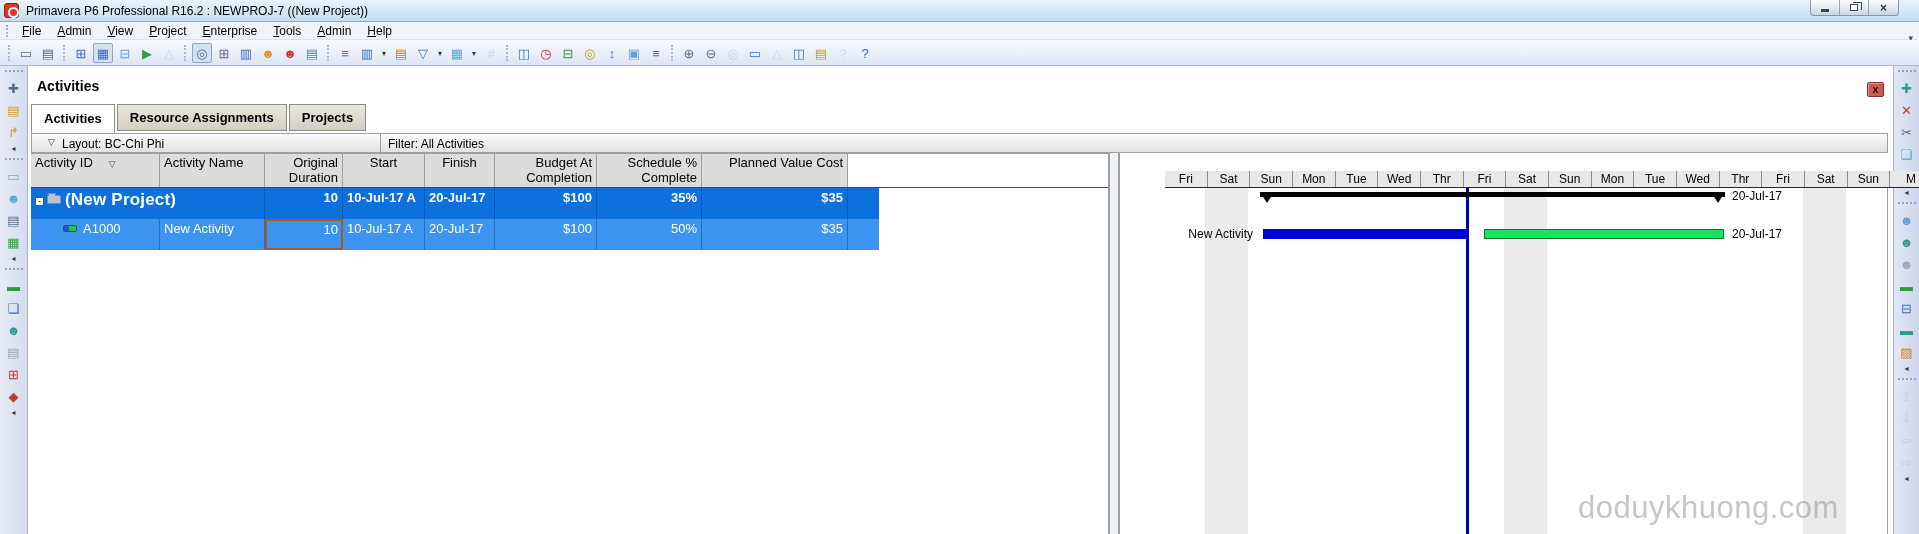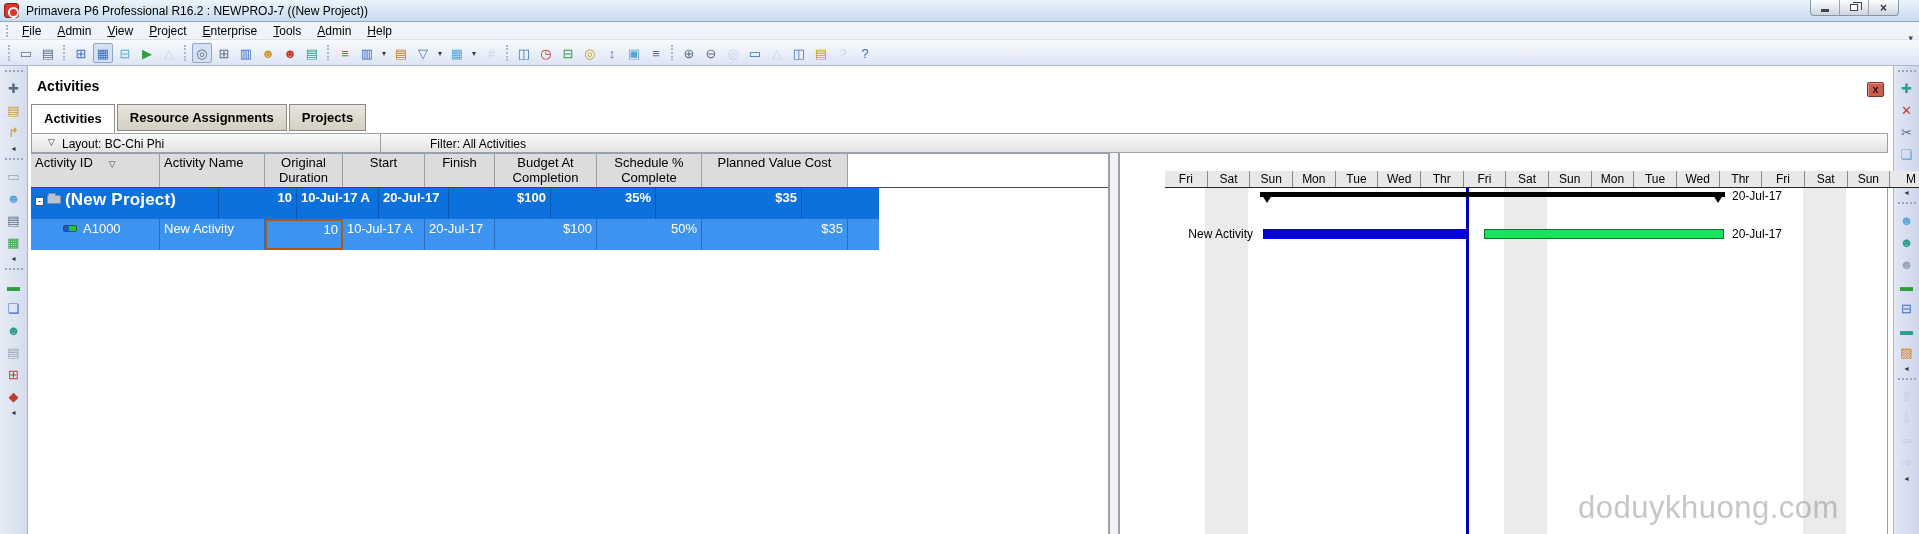--- a/index.html
+++ b/index.html
@@ -71,29 +71,29 @@
   .tab{height:27px;padding:0 12px;font-size:13px;font-weight:bold;display:flex;align-items:center;
     border:1px solid #8a8a8a;background:linear-gradient(#e9e6dc,#d3cfc2);margin-right:2px;}
   .tab.active{background:#fff;position:relative;z-index:3;height:29px;border-bottom:1px solid #fff;}
 
   
   .layout-bar{position:absolute;left:2px;top:67px;width:1857px;height:20px;
     background:linear-gradient(#fbfbfb,#e2e2e2);border:1px solid #9aa0a8;font-size:12px;}
   .lb-chevron{position:absolute;left:16px;top:3px;font-size:9px;color:#333;}
   .lb-layout{position:absolute;left:30px;top:3px;}
   .lb-div{position:absolute;left:348px;top:0;width:1px;height:18px;background:#9aa0a8;}
-  .lb-filter{position:absolute;left:356px;top:3px;margin-left:42px;}
+  .lb-filter{position:absolute;left:356px;top:3px;}
 
   
   .grid-area{position:absolute;left:2px;top:87px;width:1857px;height:381px;}
   .table-pane{position:absolute;left:0;top:0;width:1077px;height:381px;}
   .thead{position:absolute;left:0;top:0;width:1077px;height:35px;display:flex;
     background:#dcdcdc;border-top:1px solid #9aa0a8;border-bottom:1px solid #4a4a4a;}
   .th{border-right:1px solid #9aa0a8;font-size:13px;padding:1px 4px;line-height:15px;}
-  .th.r{text-align:center;}.th.c{text-align:center;}
+  .th.r{text-align:right;}.th.c{text-align:center;}
   .th-fill{flex:1;background:#fff;border-right:none;}
   .sort-icon{font-size:9px;color:#555;margin-left:16px;}
   .trow{position:absolute;left:0;width:848px;height:31px;display:flex;color:#fff;font-size:13px;}
   .row-group{top:35px;background:#0c70dd;font-weight:bold;}
   .row-act{top:66px;background:#3d94f0;}
   .td{border-right:1px solid rgba(8,40,90,.35);padding:2px 4px;overflow:hidden;white-space:nowrap;}
   .td.r{text-align:right;}
   .expand-box{display:inline-block;width:9px;height:9px;background:#fff;border:1px solid #555;
     color:#000;font-size:9px;line-height:7px;text-align:center;vertical-align:1px;font-weight:normal;}
   .folder-icon{display:inline-block;width:14px;height:9px;background:#b8c4d4;border:1px solid #7d8aa0;
@@ -307,21 +307,21 @@
           <div class="th r" style="width:78px">Original Duration</div>
           <div class="th c" style="width:82px">Start</div>
           <div class="th c" style="width:70px">Finish</div>
           <div class="th r" style="width:102px">Budget At Completion</div>
           <div class="th r" style="width:105px">Schedule % Complete</div>
           <div class="th r" style="width:146px">Planned Value Cost</div>
           <div class="th th-fill"></div>
         </div>
 
         <div class="trow row-group">
-          <div class="td" style="width:188px">
+          <div class="td" style="width:234px">
             <span class="expand-box">-</span><span class="folder-icon"></span><span class="group-name">(New Project)</span>
           </div>
           <div class="td r" style="width:78px">10</div>
           <div class="td" style="width:82px">10-Jul-17 A</div>
           <div class="td" style="width:70px">20-Jul-17</div>
           <div class="td r" style="width:102px">$100</div>
           <div class="td r" style="width:105px">35%</div>
           <div class="td r" style="width:146px">$35</div>
         </div>
 

